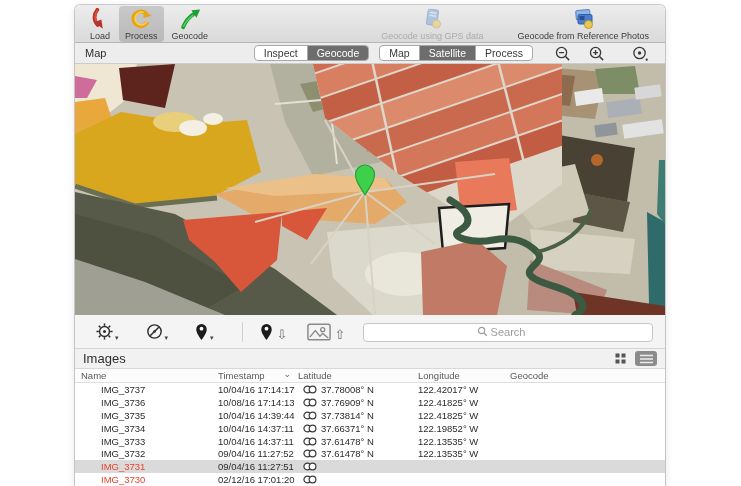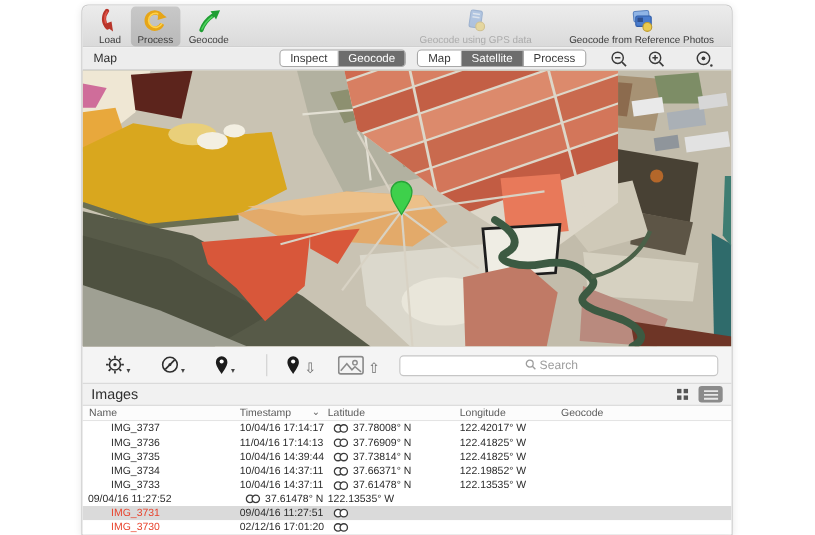--- a/index.html
+++ b/index.html
@@ -376,21 +376,21 @@
             <circle cx="4.6" cy="4.5" r="3.6" fill="#fff" stroke="#3a3a3a" stroke-width="1.3"></circle>
             <circle cx="10.2" cy="4.5" r="3.6" fill="#fff" stroke="#3a3a3a" stroke-width="1.3"></circle>
           </svg>
           <span class="latv">37.78008° N</span>
         </span>
         <span class="c-lon">122.42017° W</span>
         <span class="c-alt"></span>
       </div>
       <div class="trow">
         <span class="c-name">IMG_3736</span>
-        <span class="c-ts">11/04/16 17:14:13</span>
+        <span class="c-ts">10/08/16 17:14:13</span>
         <span class="c-lat">
           <svg width="14" height="9" viewBox="0 0 15 9">
             <circle cx="4.6" cy="4.5" r="3.6" fill="#fff" stroke="#3a3a3a" stroke-width="1.3"></circle>
             <circle cx="10.2" cy="4.5" r="3.6" fill="#fff" stroke="#3a3a3a" stroke-width="1.3"></circle>
           </svg>
           <span class="latv">37.76909° N</span>
         </span>
         <span class="c-lon">122.41825° W</span>
         <span class="c-alt"></span>
       </div>
@@ -427,20 +427,21 @@
           <svg width="14" height="9" viewBox="0 0 15 9">
             <circle cx="4.6" cy="4.5" r="3.6" fill="#fff" stroke="#3a3a3a" stroke-width="1.3"></circle>
             <circle cx="10.2" cy="4.5" r="3.6" fill="#fff" stroke="#3a3a3a" stroke-width="1.3"></circle>
           </svg>
           <span class="latv">37.61478° N</span>
         </span>
         <span class="c-lon">122.13535° W</span>
         <span class="c-alt"></span>
       </div>
       <div class="trow">
+        <span class="c-name">IMG_3732</span>
         <span class="c-ts">09/04/16 11:27:52</span>
         <span class="c-lat">
           <svg width="14" height="9" viewBox="0 0 15 9">
             <circle cx="4.6" cy="4.5" r="3.6" fill="#fff" stroke="#3a3a3a" stroke-width="1.3"></circle>
             <circle cx="10.2" cy="4.5" r="3.6" fill="#fff" stroke="#3a3a3a" stroke-width="1.3"></circle>
           </svg>
           <span class="latv">37.61478° N</span>
         </span>
         <span class="c-lon">122.13535° W</span>
         <span class="c-alt"></span>

